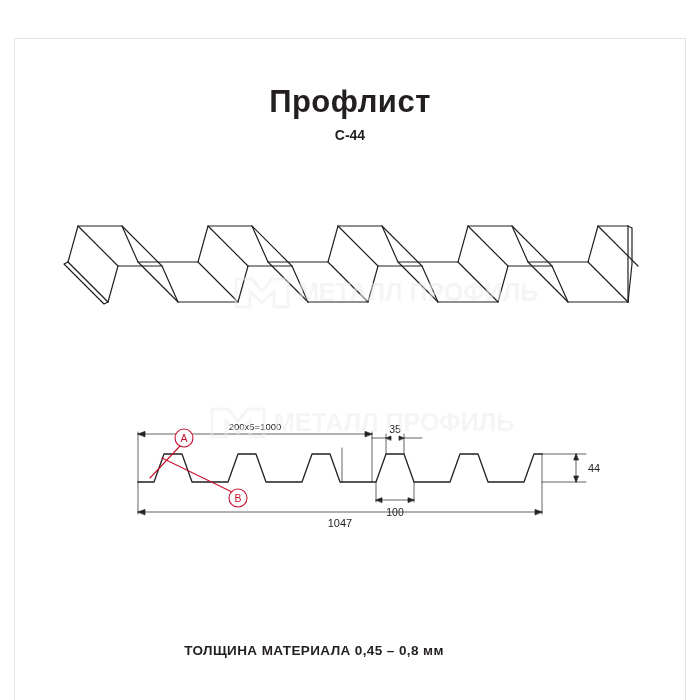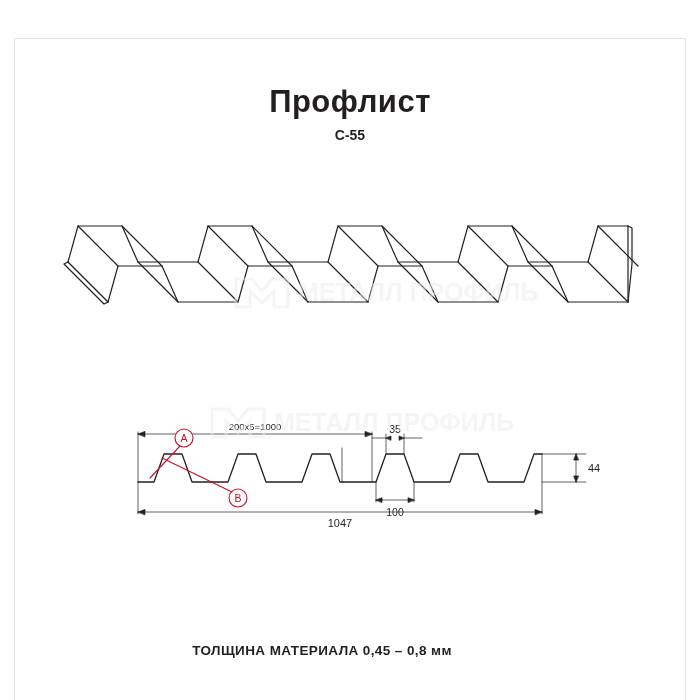--- a/index.html
+++ b/index.html
@@ -55,21 +55,20 @@
   .footer-note {
     position: absolute;
     top: 619px;
     left: 0;
     width: 628px;
     text-align: center;
     font-size: 13.5px;
     font-weight: bold;
     letter-spacing: 0.4px;
     color: #231f20;
-    padding-left: 8px;
   }
   .iso-wrap {
     position: absolute;
     left: 50px;
     top: 160px;
     width: 600px;
     height: 160px;
   }
   .draw-wrap {
     position: absolute;
@@ -90,21 +89,21 @@
   svg { display: block; overflow: visible; }
 </style>
 </head>
 <body>
 
 <div class="page">
 
   <div class="frame-border"></div>
 
   <div class="title">Профлист</div>
-  <div class="subtitle">С-55</div>
+  <div class="subtitle">С-44</div>
 
   <div class="iso-wrap">
     <svg width="600" height="160" viewBox="0 0 600 160" fill="none" stroke="#231f20" stroke-width="1.2" stroke-linejoin="round" stroke-linecap="round">
 
       <path d="M18 78 L28 42 L72 42 L88 78 L148 78 L158 42 L202 42 L218 78 L278 78 L288 42 L332 42 L348 78 L408 78 L418 42 L462 42 L478 78 L538 78 L548 42 L578 42"></path>
 
       <path d="M58 118 L68 82 L112 82 L128 118 L188 118 L198 82 L242 82 L258 118 L318 118 L328 82 L372 82 L388 118 L448 118 L458 82 L502 82 L518 118 L578 118"></path>
 
       <path d="M18 78 L58 118"></path>
       <path d="M28 42 L68 82"></path>

